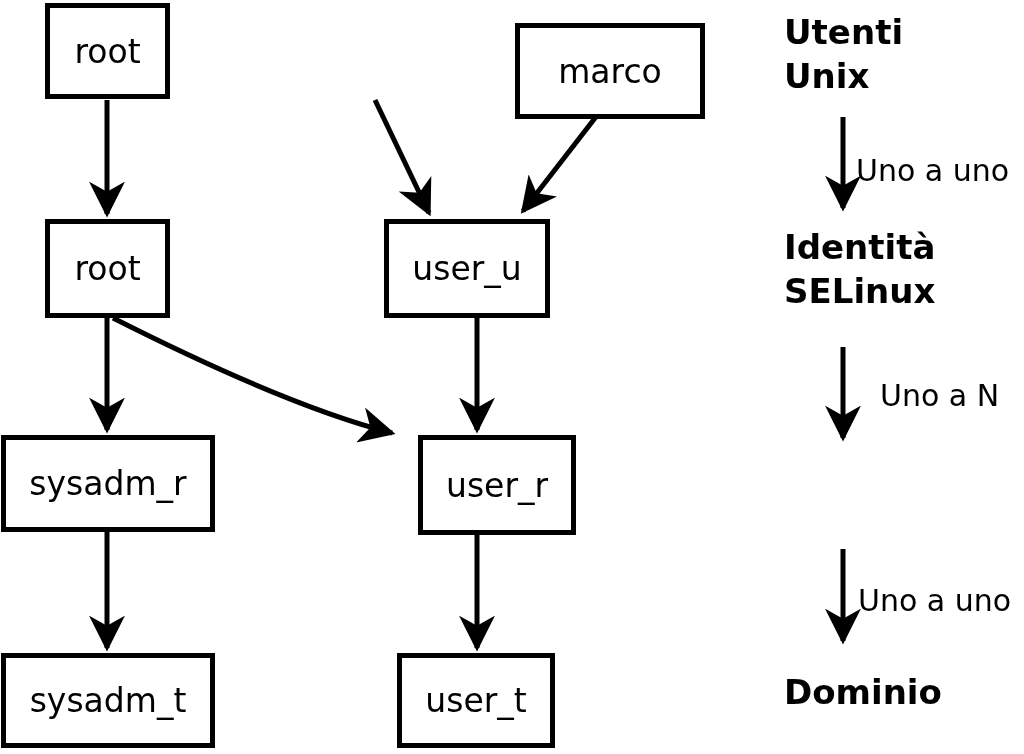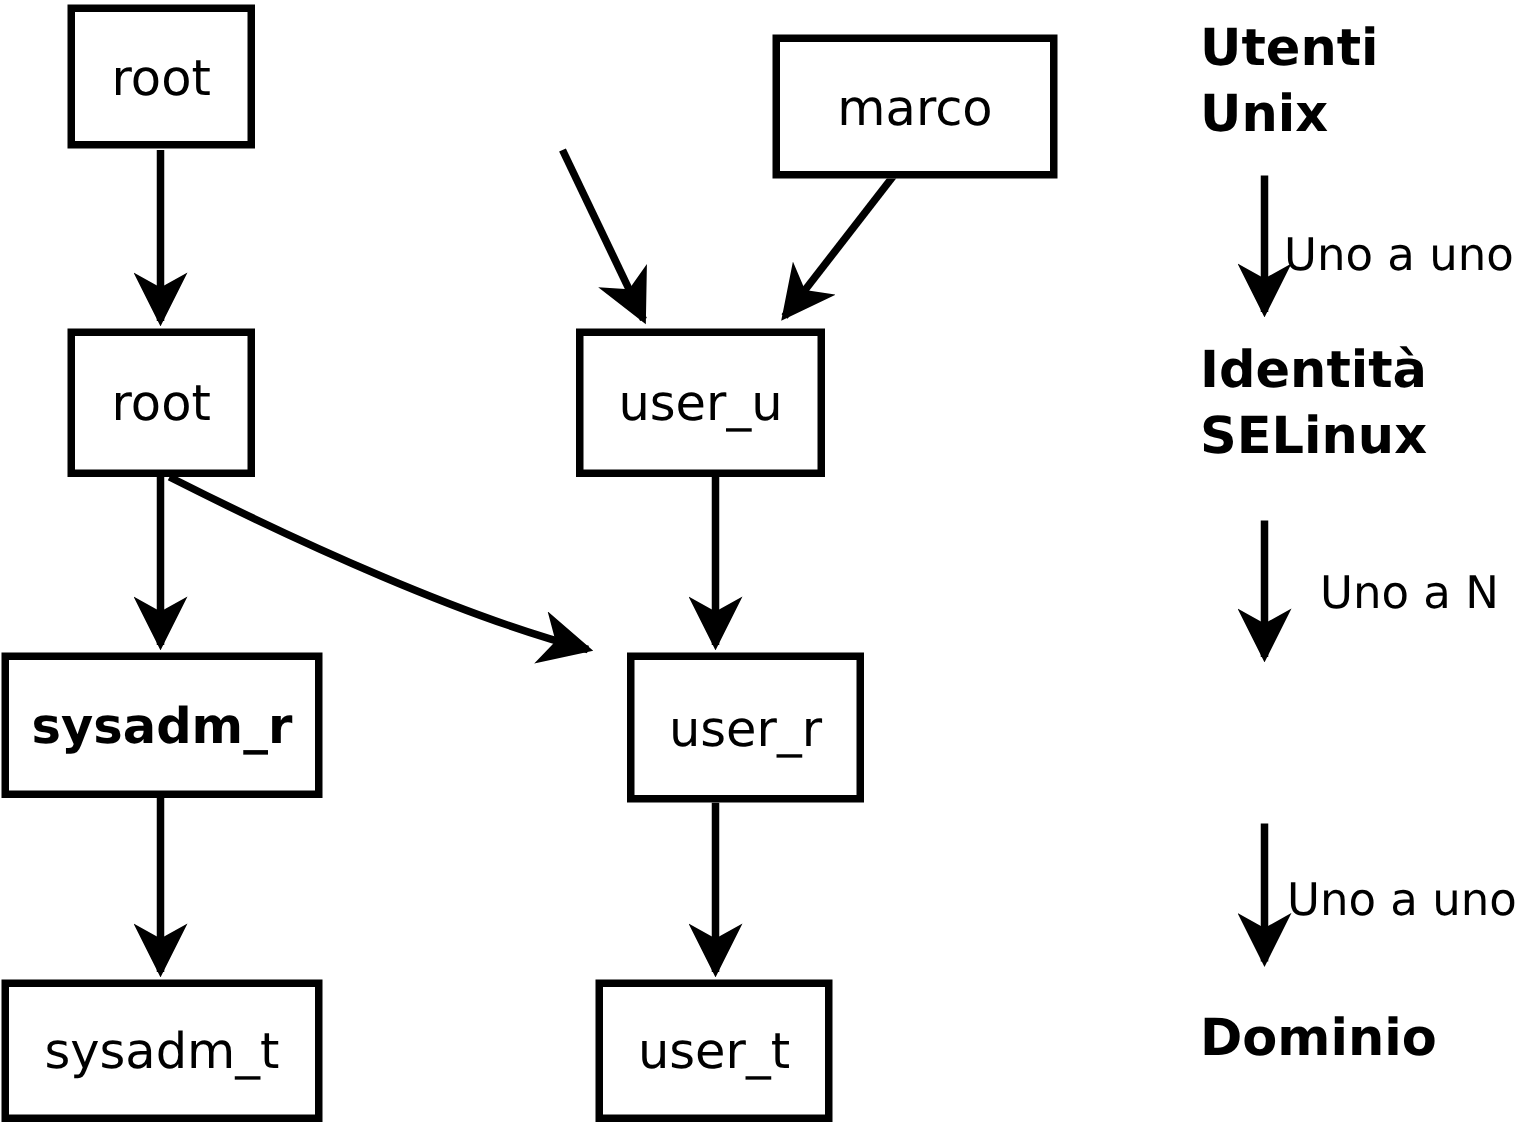--- a/index.html
+++ b/index.html
@@ -32,21 +32,20 @@
     color: #000000;
     white-space: nowrap;
   }
   .legend-label {
     position: absolute;
     font-weight: bold;
     font-size: 34px;
     line-height: 44px;
     color: #000000;
     white-space: pre-line;
-    margin-left: 16px;
   }
   .arrow-caption {
     position: absolute;
     font-size: 30px;
     line-height: 38px;
     color: #000000;
     white-space: nowrap;
   }
 </style>
 </head>
@@ -74,21 +73,21 @@
     <line x1="843" y1="347" x2="843" y2="438" stroke="#000000" stroke-width="5" marker-end="url(#stealth)"></line>
     <line x1="843" y1="549" x2="843" y2="641" stroke="#000000" stroke-width="5" marker-end="url(#stealth)"></line>
   </svg>
 
   <div class="node" style="left:45px; top:3px; width:125px; height:96px;">root</div>
   <div class="node" style="left:515px; top:3px; width:190px; height:96px;margin-top:20px;">marco</div>
 
   <div class="node" style="left:45px; top:219px; width:125px; height:99px;">root</div>
   <div class="node" style="left:384px; top:219px; width:166px; height:99px;">user_u</div>
 
-  <div class="node" style="left:1px; top:435px; width:214px; height:97px;font-weight:bold;">sysadm_r</div>
+  <div class="node" style="left:1px; top:435px; width:214px; height:97px;">sysadm_r</div>
   <div class="node" style="left:397px; top:435px; width:158px; height:100px;margin-left:21px;">user_r</div>
 
   <div class="node" style="left:1px; top:653px; width:214px; height:95px;">sysadm_t</div>
   <div class="node" style="left:397px; top:653px; width:158px; height:95px;">user_t</div>
 
   <div class="legend-label" style="left:784px; top:10px;">Utenti
 Unix</div>
   <div class="arrow-caption" style="left:856px; top:152px;">Uno a uno</div>
   <div class="legend-label" style="left:784px; top:225px;text-align:center;">Identità
 SELinux</div>

